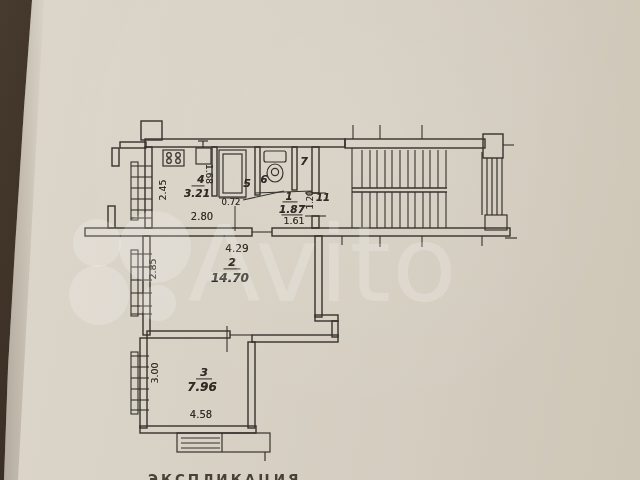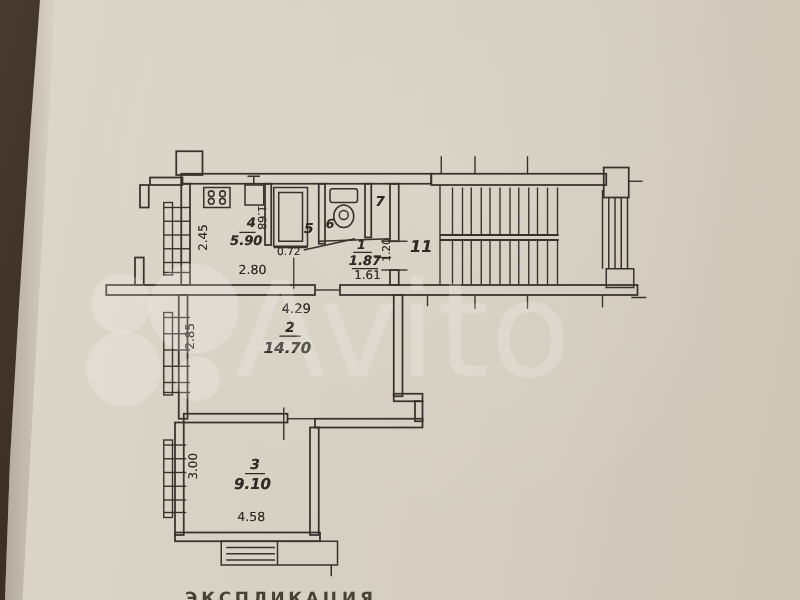--- a/index.html
+++ b/index.html
@@ -215,47 +215,47 @@
         <line x1="181" y1="438" x2="220" y2="438"></line>
         <line x1="181" y1="443" x2="220" y2="443"></line>
         <line x1="181" y1="448" x2="220" y2="448"></line>
         <line x1="265" y1="452" x2="265" y2="461"></line>
       </g>
     </svg>
 
     <div class="lbl rot-ccw" style="left:163px;top:190px;font-size:9.5px">2.45</div>
     <div class="lbl it" style="left:201px;top:179px;font-size:10.5px">4</div>
     <div class="frac" style="left:198px;top:185.5px;width:13px"></div>
-    <div class="lbl it" style="left:197px;top:193px;font-size:10.5px">5.90</div>
+    <div class="lbl it" style="left:197px;top:193px;font-size:10.5px">3.21</div>
     <div class="lbl rot-cw" style="left:208px;top:174px;font-size:9px">1.68</div>
     <div class="lbl" style="left:202px;top:217px">2.80</div>
 
     <div class="lbl it" style="left:247px;top:183px;font-size:11px">5</div>
     <div class="lbl" style="left:231px;top:202px;font-size:8.5px">0.72</div>
     <div class="lbl it" style="left:264px;top:180px;font-size:10px">6</div>
     <div class="lbl it" style="left:304px;top:161px;font-size:11px">7</div>
 
     <div class="lbl it" style="left:289px;top:197px;font-size:10px">1</div>
     <div class="frac" style="left:290px;top:202px;width:15px"></div>
     <div class="lbl it" style="left:292px;top:209px;font-size:10.5px">1.87</div>
     <div class="frac" style="left:292px;top:214.5px;width:21px"></div>
     <div class="lbl" style="left:294px;top:221px;font-size:9.5px">1.61</div>
     <div class="lbl rot-ccw" style="left:310px;top:200px;font-size:8.5px">1.20</div>
-    <div class="lbl it" style="left:337px;top:198px;font-size:13px">11</div>
+    <div class="lbl it" style="left:323px;top:198px;font-size:10px">11</div>
 
     <div class="lbl" style="left:237px;top:248px;font-size:10.5px">4.29</div>
     <div class="lbl rot-ccw" style="left:153px;top:269px;font-size:9.5px">2.85</div>
     <div class="lbl it" style="left:232px;top:262px;font-size:11px">2</div>
     <div class="frac" style="left:232px;top:269px;width:17px"></div>
     <div class="lbl it" style="left:230px;top:278px;font-size:12px">14.70</div>
 
     <div class="lbl rot-ccw" style="left:155px;top:373px;font-size:9.5px">3.00</div>
     <div class="lbl it" style="left:204px;top:372px;font-size:11px">3</div>
     <div class="frac" style="left:204px;top:379px;width:16px"></div>
-    <div class="lbl it" style="left:202px;top:387px;font-size:12px">9.10</div>
+    <div class="lbl it" style="left:202px;top:387px;font-size:12px">7.96</div>
     <div class="lbl" style="left:201px;top:415px;font-size:10px">4.58</div>
   </div>
 
   <div id="caption">ЭКСПЛИКАЦИЯ</div>
 
   <div id="watermark">
     <div class="wm-circle" style="left:73px;top:219px;width:48px;height:48px"></div>
     <div class="wm-circle" style="left:119px;top:211px;width:72px;height:72px"></div>
     <div class="wm-circle" style="left:69px;top:265px;width:60px;height:60px"></div>
     <div class="wm-circle" style="left:140px;top:285px;width:36px;height:36px"></div>

